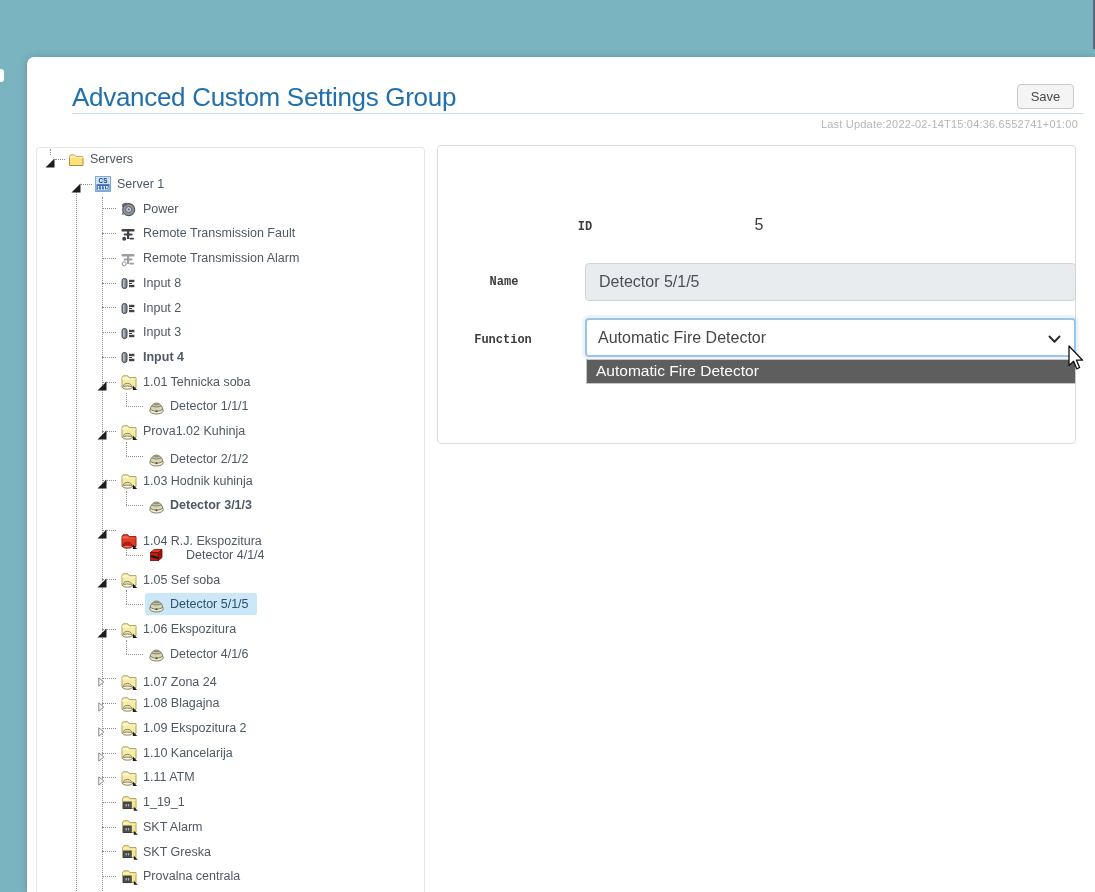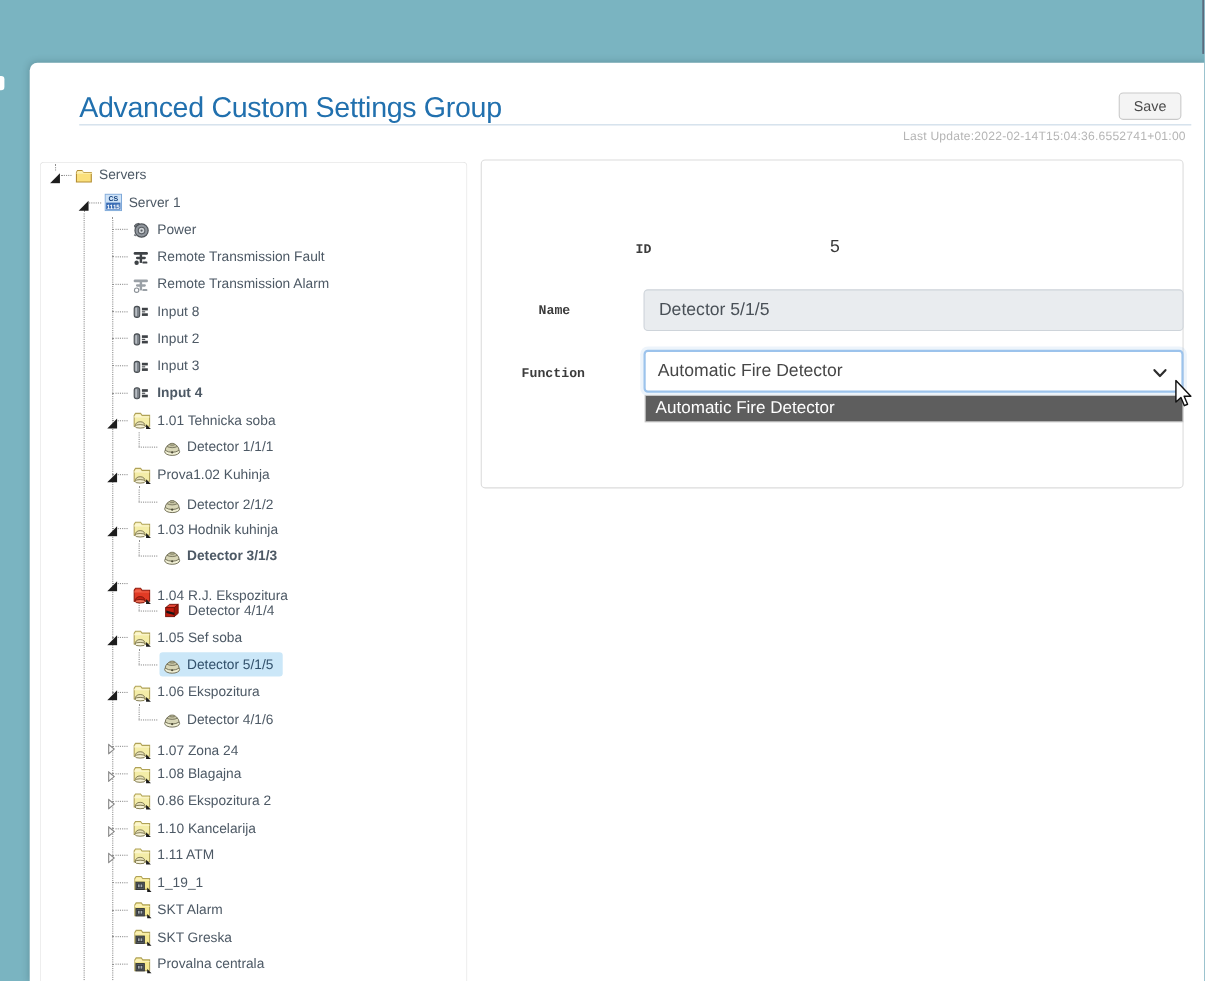--- a/index.html
+++ b/index.html
@@ -320,21 +320,21 @@
               </svg></span>
             <span class="lbl" style="left: 106px;">1.04 R.J. Ekspozitura</span>
           </div>
           <div class="trow" style="top: 394.31px;">
             <span class="ticon" style="left: 111px;"><svg width="16" height="16" viewBox="0 0 16 16">
                 <polygon points="2.6,5.4 6.2,2.4 14,2.4 10.4,5.4" fill="#e24434" stroke="#6e0e05" stroke-width="0.8"></polygon>
                 <polygon points="14,2.4 14,10.6 10.4,13.6 10.4,5.4" fill="#9e1408" stroke="#6e0e05" stroke-width="0.8"></polygon>
                 <rect x="2.6" y="5.4" width="7.8" height="8.2" fill="#c11c0e" stroke="#6e0e05" stroke-width="0.8"></rect>
                 <polygon points="3.2,8 10.4,10 10.4,12.2 3.2,10.2" fill="#171717"></polygon>
               </svg></span>
-            <span class="lbl" style="left: 134px;">Detector 4/1/4</span>
+            <span class="lbl" style="left: 149px;">Detector 4/1/4</span>
           </div>
           <div class="trow" style="top: 419.04px;">
             <span class="ticon" style="left: 83px;"><svg width="18" height="17" viewBox="0 0 18 17">
                 <path d="M2,13.5 V3.6 L3.2,1.8 h4.6 l1.3,1.8 h6.9 V13.5 Z" fill="#f4eda8" stroke="#b0a258"></path>
                 <path d="M2,5.6 h13.9 V4.7 H9 L7.7,2.9 H3.5 L2,4.9 Z" fill="#fbf6cf"></path>
                 <path d="M2.9,13.8 q0.1,-4.4 4.5,-4.4 q4.4,0 4.5,4.4 Z" fill="#e9e3bb" stroke="#827b52" stroke-width="0.9"></path>
                 <ellipse cx="7.4" cy="13.6" rx="4.7" ry="1.6" fill="#f7f3d8" stroke="#827b52" stroke-width="0.9"></ellipse>
                 <path d="M12.8,11.6 l4.4,4.4 h-4.4 Z" fill="#1c1c1c"></path>
               </svg></span>
             <span class="lbl" style="left: 106px;">1.05 Sef soba</span>
@@ -391,21 +391,21 @@
             <span class="lbl" style="left: 106px;">1.08 Blagajna</span>
           </div>
           <div class="trow" style="top: 567.42px;">
             <span class="ticon" style="left: 83px;"><svg width="18" height="17" viewBox="0 0 18 17">
                 <path d="M2,13.5 V3.6 L3.2,1.8 h4.6 l1.3,1.8 h6.9 V13.5 Z" fill="#f4eda8" stroke="#b0a258"></path>
                 <path d="M2,5.6 h13.9 V4.7 H9 L7.7,2.9 H3.5 L2,4.9 Z" fill="#fbf6cf"></path>
                 <path d="M2.9,13.8 q0.1,-4.4 4.5,-4.4 q4.4,0 4.5,4.4 Z" fill="#e9e3bb" stroke="#827b52" stroke-width="0.9"></path>
                 <ellipse cx="7.4" cy="13.6" rx="4.7" ry="1.6" fill="#f7f3d8" stroke="#827b52" stroke-width="0.9"></ellipse>
                 <path d="M12.8,11.6 l4.4,4.4 h-4.4 Z" fill="#1c1c1c"></path>
               </svg></span>
-            <span class="lbl" style="left: 106px;">0.86 Ekspozitura 2</span>
+            <span class="lbl" style="left: 106px;">1.09 Ekspozitura 2</span>
           </div>
           <div class="trow" style="top: 592.15px;">
             <span class="ticon" style="left: 83px;"><svg width="18" height="17" viewBox="0 0 18 17">
                 <path d="M2,13.5 V3.6 L3.2,1.8 h4.6 l1.3,1.8 h6.9 V13.5 Z" fill="#f4eda8" stroke="#b0a258"></path>
                 <path d="M2,5.6 h13.9 V4.7 H9 L7.7,2.9 H3.5 L2,4.9 Z" fill="#fbf6cf"></path>
                 <path d="M2.9,13.8 q0.1,-4.4 4.5,-4.4 q4.4,0 4.5,4.4 Z" fill="#e9e3bb" stroke="#827b52" stroke-width="0.9"></path>
                 <ellipse cx="7.4" cy="13.6" rx="4.7" ry="1.6" fill="#f7f3d8" stroke="#827b52" stroke-width="0.9"></ellipse>
                 <path d="M12.8,11.6 l4.4,4.4 h-4.4 Z" fill="#1c1c1c"></path>
               </svg></span>
             <span class="lbl" style="left: 106px;">1.10 Kancelarija</span>

